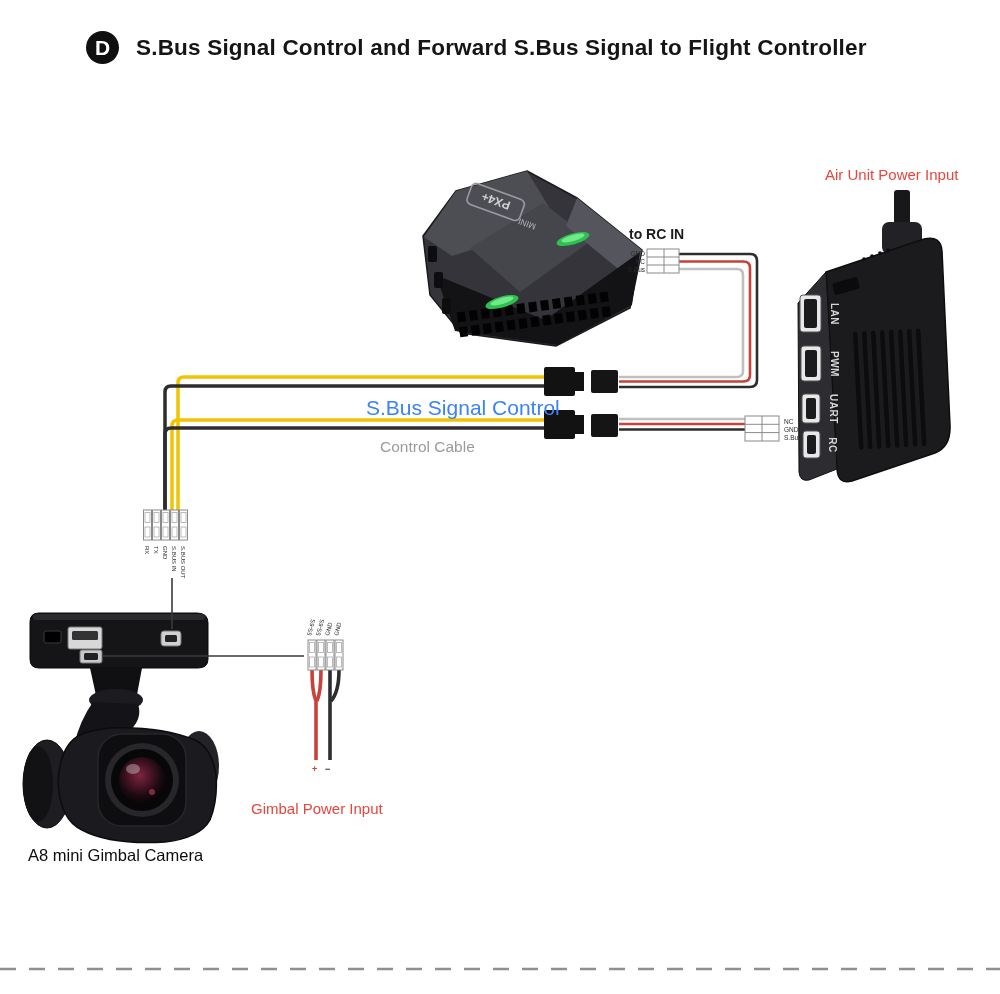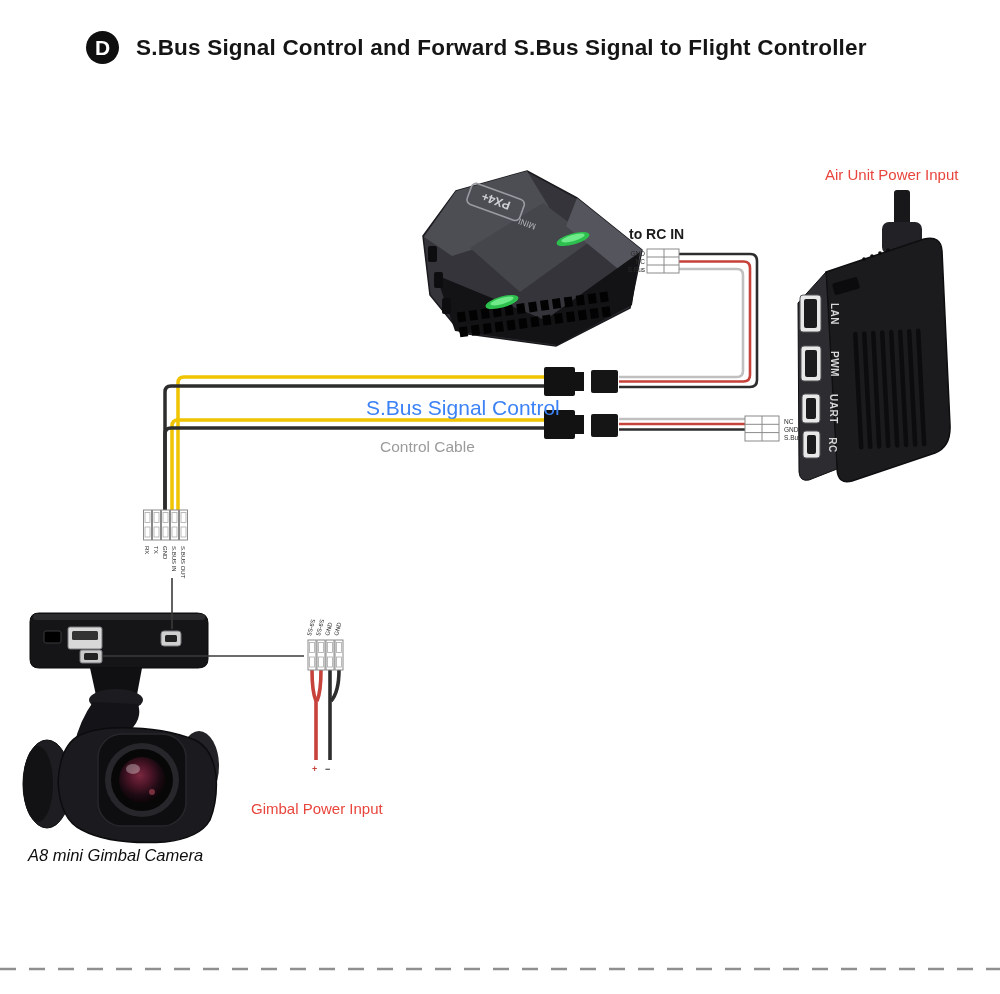--- a/index.html
+++ b/index.html
@@ -10,21 +10,21 @@
   .label{position:absolute;white-space:nowrap;}
   .header{position:absolute;left:86px;top:31px;display:flex;align-items:center;gap:17px;}
   .badge{width:33px;height:33px;border-radius:50%;background:#0f0f0f;color:#fff;
          display:flex;align-items:center;justify-content:center;font-size:21px;font-weight:bold;}
   .title{font-size:22.5px;font-weight:600;color:#151515;letter-spacing:.2px;}
   .to-rc-in{left:629px;top:226px;font-size:14px;font-weight:700;color:#1b1b1b;}
   .air-power{left:825px;top:166px;font-size:15px;font-weight:500;color:#E8453C;text-align:center;}
   .sbus-ctl{left:366px;top:396px;font-size:21px;font-weight:500;color:#3b82f6;}
   .std-cable{left:380px;top:438px;font-size:15.5px;font-weight:400;color:#9b9b9b;}
   .gimbal-power{left:251px;top:774px;font-size:15px;font-weight:500;color:#E8453C;margin-top:26px;}
-  .a8-name{left:28px;top:846px;font-size:16.5px;font-weight:500;color:#0d0d0d;font-style:italic;}
+  .a8-name{left:28px;top:846px;font-size:16.5px;font-weight:500;color:#0d0d0d;}
   .pinlbl{font-size:6.5px;fill:#2b2b2b;}
   .portlbl{font-size:10px;font-weight:bold;fill:#d6d6d6;letter-spacing:.5px;}
 </style>
 </head>
 <body>
 
 <div class="canvas">
 
   <svg class="art" width="1000" height="994" viewBox="0 0 1000 994">
     <defs>

